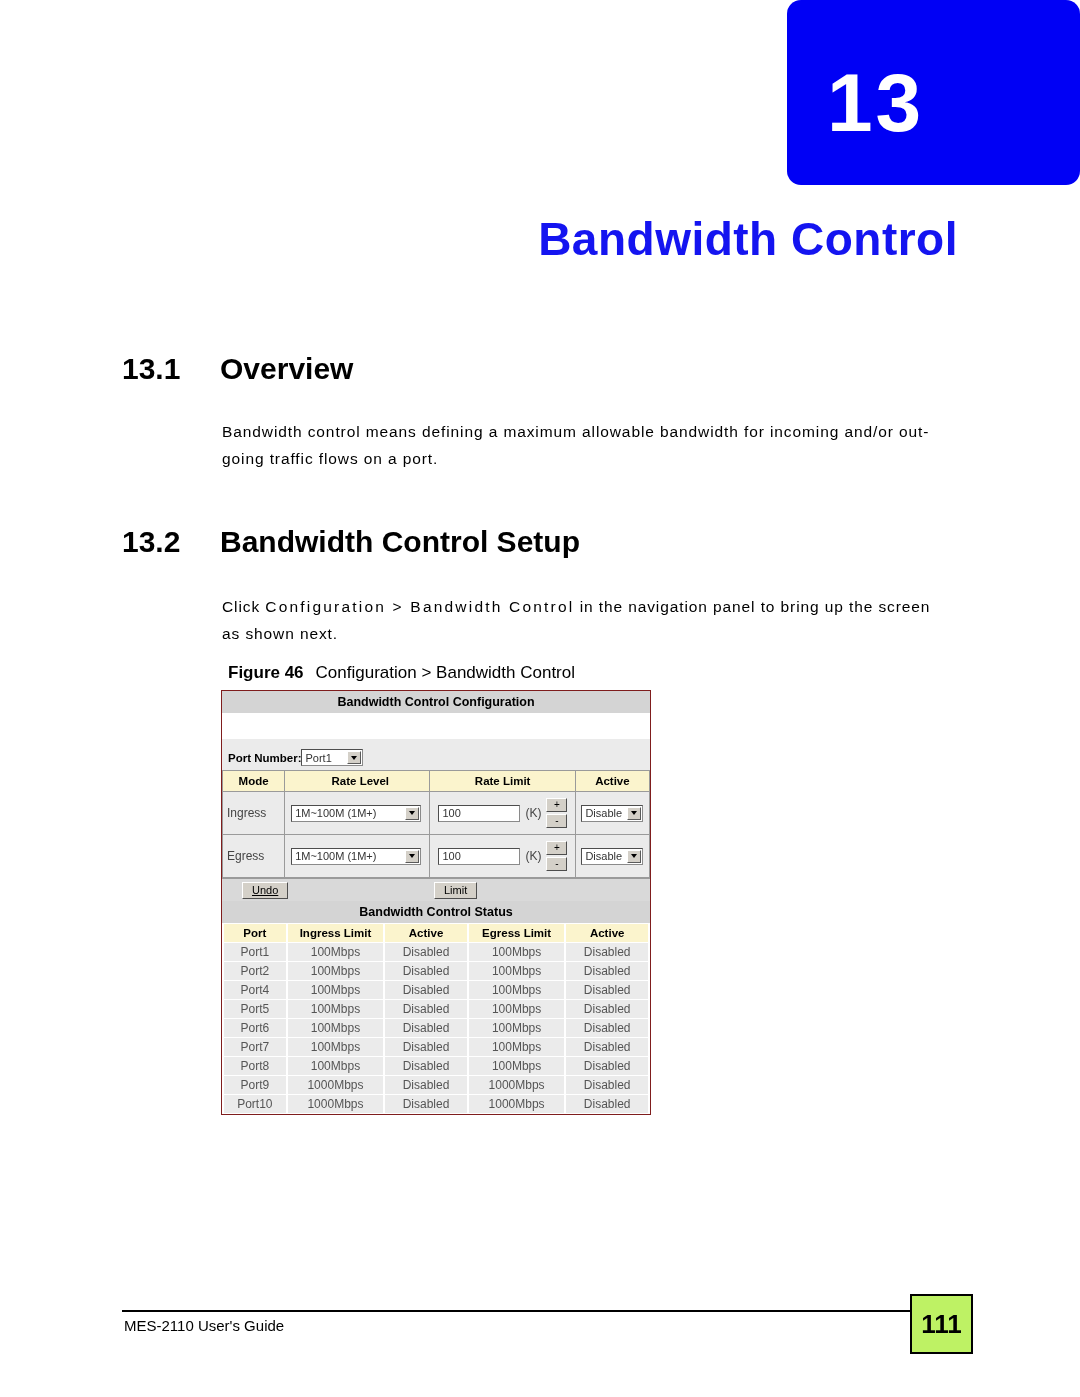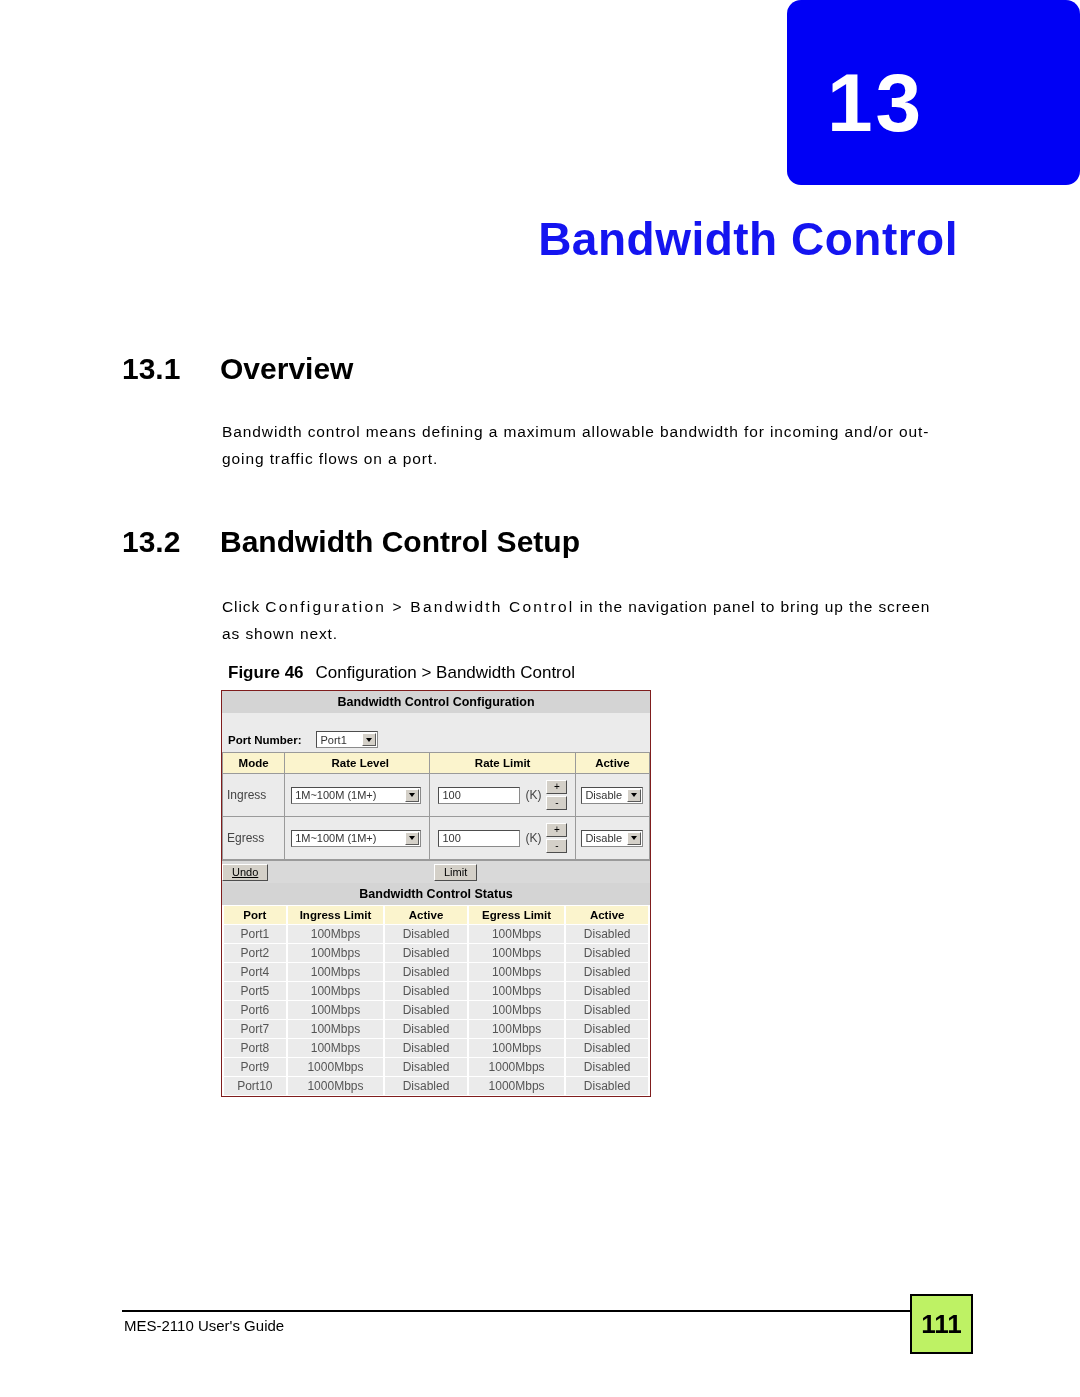--- a/index.html
+++ b/index.html
@@ -97,24 +97,25 @@
   .panel-title {
     background: #d4d4d4;
     text-align: center;
     font-weight: bold;
     font-size: 12.5px;
     padding: 4px 0 4px;
     color: #000;
   }
   .port-number-bar {
     background: #ebebeb;
-    padding: 18px 6px 4px;
+    padding: 10px 6px 4px;
     display: flex;
     align-items: center;
-    gap: 15px;
+    gap: 0;
+    margin-top: 26px;
   }
   .port-number-bar .lbl { font-weight: bold; font-size: 11.5px; }
 
   
   .sel {
     display: inline-flex;
     align-items: center;
     justify-content: space-between;
     background: #ffffff;
     border: 1px solid #8a8a8a;
@@ -208,21 +209,21 @@
   .win-btn {
     background: #d4d0c8;
     border: 1px solid #ffffff;
     border-right-color: #4d4d4d;
     border-bottom-color: #4d4d4d;
     font-size: 11px;
     padding: 1px 9px 2px;
     color: #000;
     cursor: default;
   }
-  .btn-undo { position: absolute; left: 0; text-decoration: underline; }
+  .btn-undo { position: absolute; left: 20px; text-decoration: underline; }
   .btn-apply { position: absolute; left: 212px; }
 
   table.status { width: 100%; border-collapse: separate; border-spacing: 2px 1px; background: #ffffff; }
   table.status th {
     background: #fbf4cd;
     font-size: 11.5px;
     font-weight: bold;
     padding: 3px 0;
     color: #000;
   }

